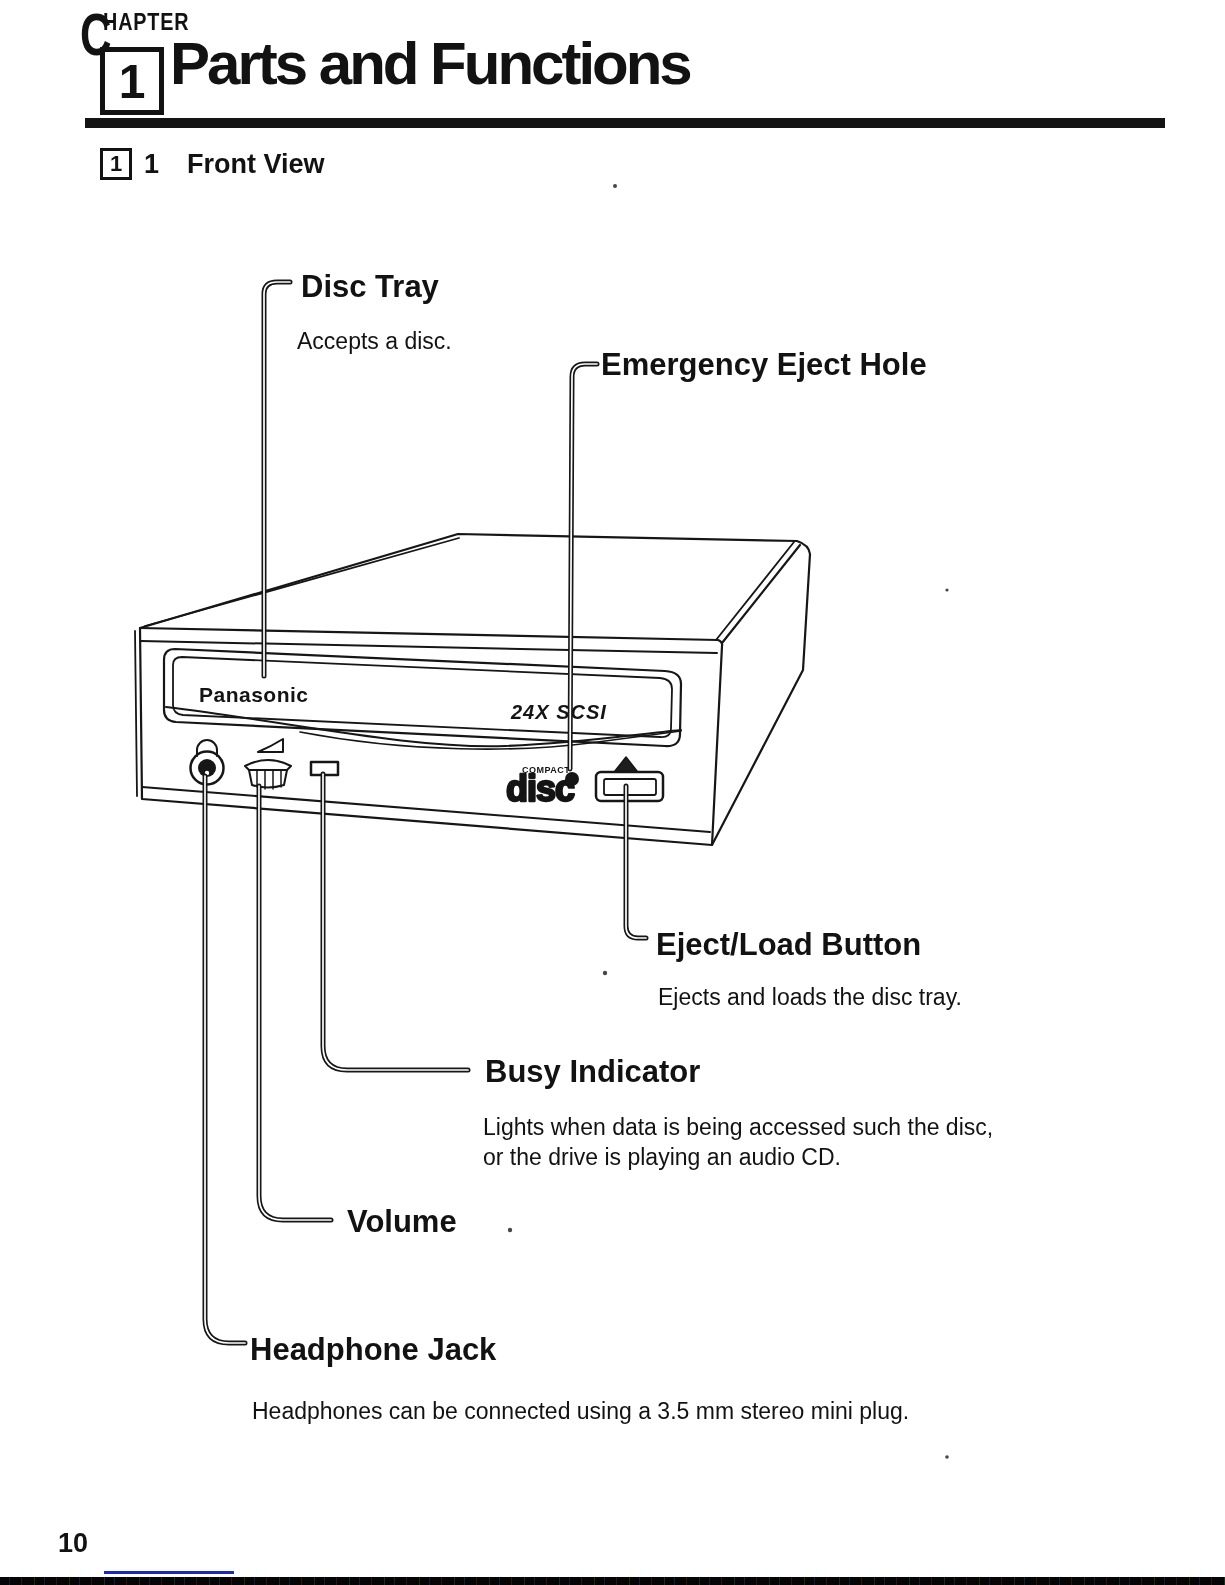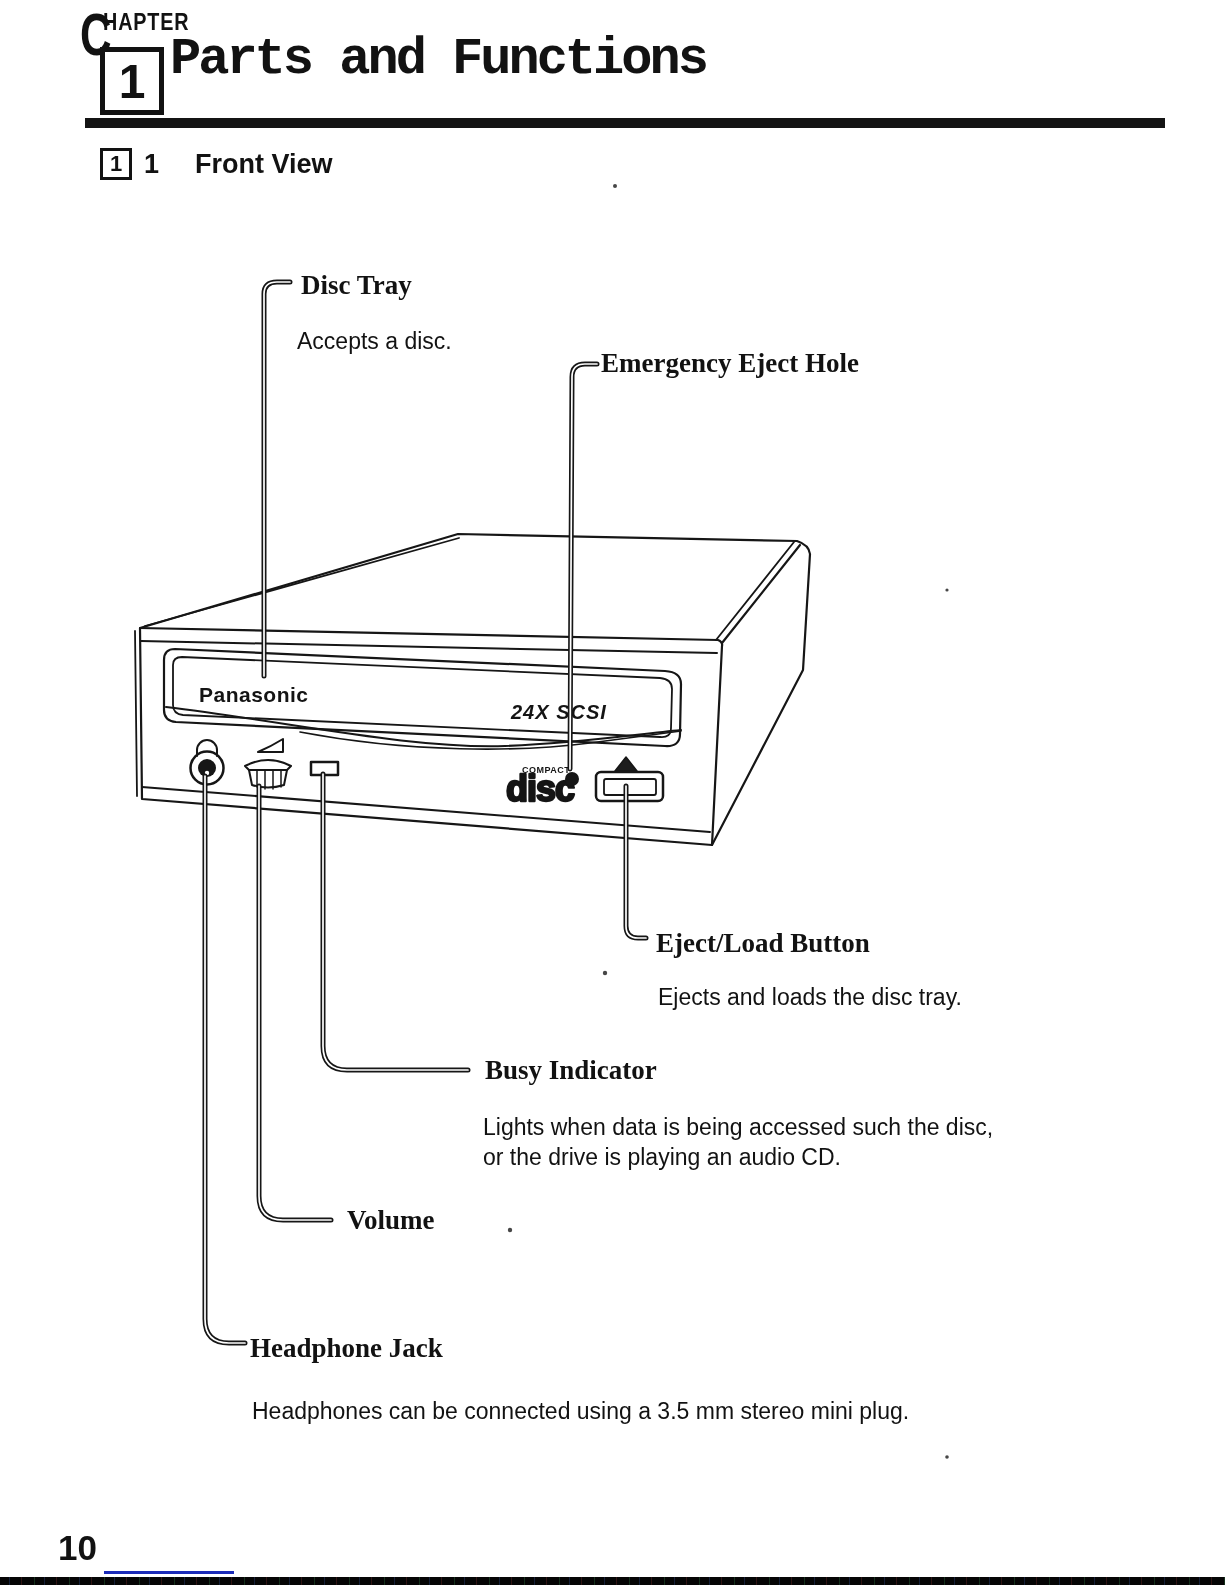--- a/index.html
+++ b/index.html
@@ -10,34 +10,34 @@
   }
   .abs{position:absolute;}
   
   .chapter-c{left:80px;top:6px;font-size:56px;font-weight:700;
     transform:scaleX(0.78) scaleY(1.05);transform-origin:left top;line-height:1;}
   .chapter-rest{left:103px;top:11px;font-size:23px;font-weight:700;
     transform:scaleX(0.86);transform-origin:left top;letter-spacing:1px;line-height:1;}
   .chapter-box{left:100px;top:47px;width:54px;height:58px;border:5px solid #121212;
     display:flex;align-items:center;justify-content:center;
     font-size:48px;font-weight:700;background:#fff;}
-  .page-title{left:170px;top:34px;font-size:52px;font-weight:700;
-    letter-spacing:-3px;line-height:1;white-space:nowrap;font-family:Liberation Mono, monospace;}
+  .page-title{left:170px;top:34px;font-size:60px;font-weight:700;
+    letter-spacing:-3px;line-height:1;white-space:nowrap;}
   .title-rule{left:85px;top:118px;width:1080px;height:10px;background:#141414;}
   
   .section-row{left:100px;top:148px;display:flex;align-items:center;gap:12px;}
   .section-box{width:26px;height:26px;border:3px solid #121212;display:flex;
     align-items:center;justify-content:center;font-size:22px;font-weight:700;}
   .section-num{font-size:27px;font-weight:700;}
-  .section-title{font-size:27px;font-weight:700;margin-left:24px;text-align:right;}
+  .section-title{font-size:27px;font-weight:700;margin-left:16px;text-align:right;}
   
-  .co-title{font-size:27px;font-weight:700;line-height:1.05;white-space:nowrap;font-family:Liberation Serif, serif;}
+  .co-title{font-size:31px;font-weight:700;line-height:1.05;white-space:nowrap;}
   .co-body{font-size:23px;line-height:31px;white-space:pre-line;margin-top:20px;}
   
-  .page-number{left:58px;top:1528px;font-size:35px;font-weight:700;}
+  .page-number{left:58px;top:1528px;font-size:27px;font-weight:700;}
   .blue-line{left:104px;top:1571px;width:130px;height:3px;background:#1b2bb8;}
   .scan-band{left:0;top:1577px;width:1225px;height:8px;background:
     repeating-linear-gradient(90deg,#050505 0 9px,#142038 9px 10px,#050505 10px 21px,
     #301414 21px 22px,#050505 22px 34px,#14301c 34px 35px);}
   svg text{font-family:"Liberation Sans",sans-serif;fill:#141414;}
   svg{pointer-events:none;}
 </style>
 </head>
 <body>
 

